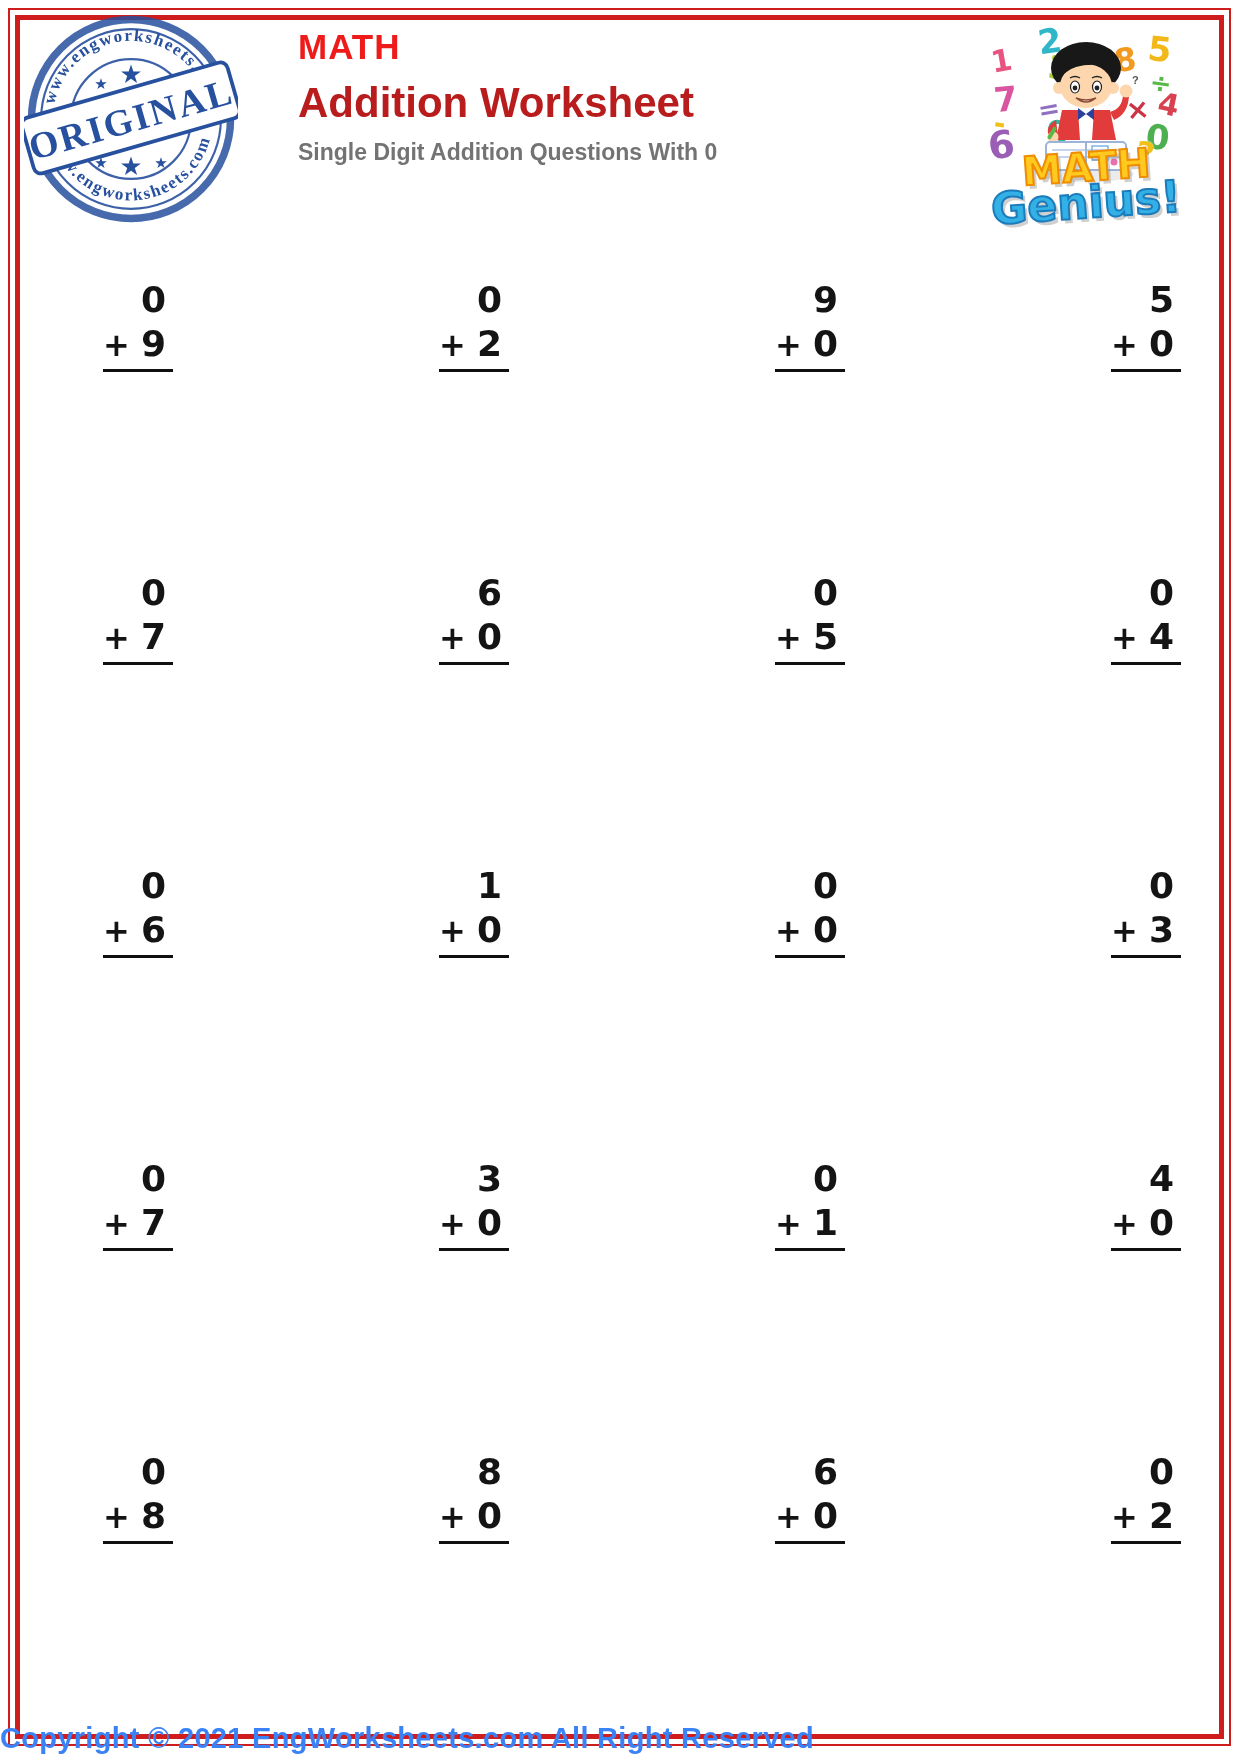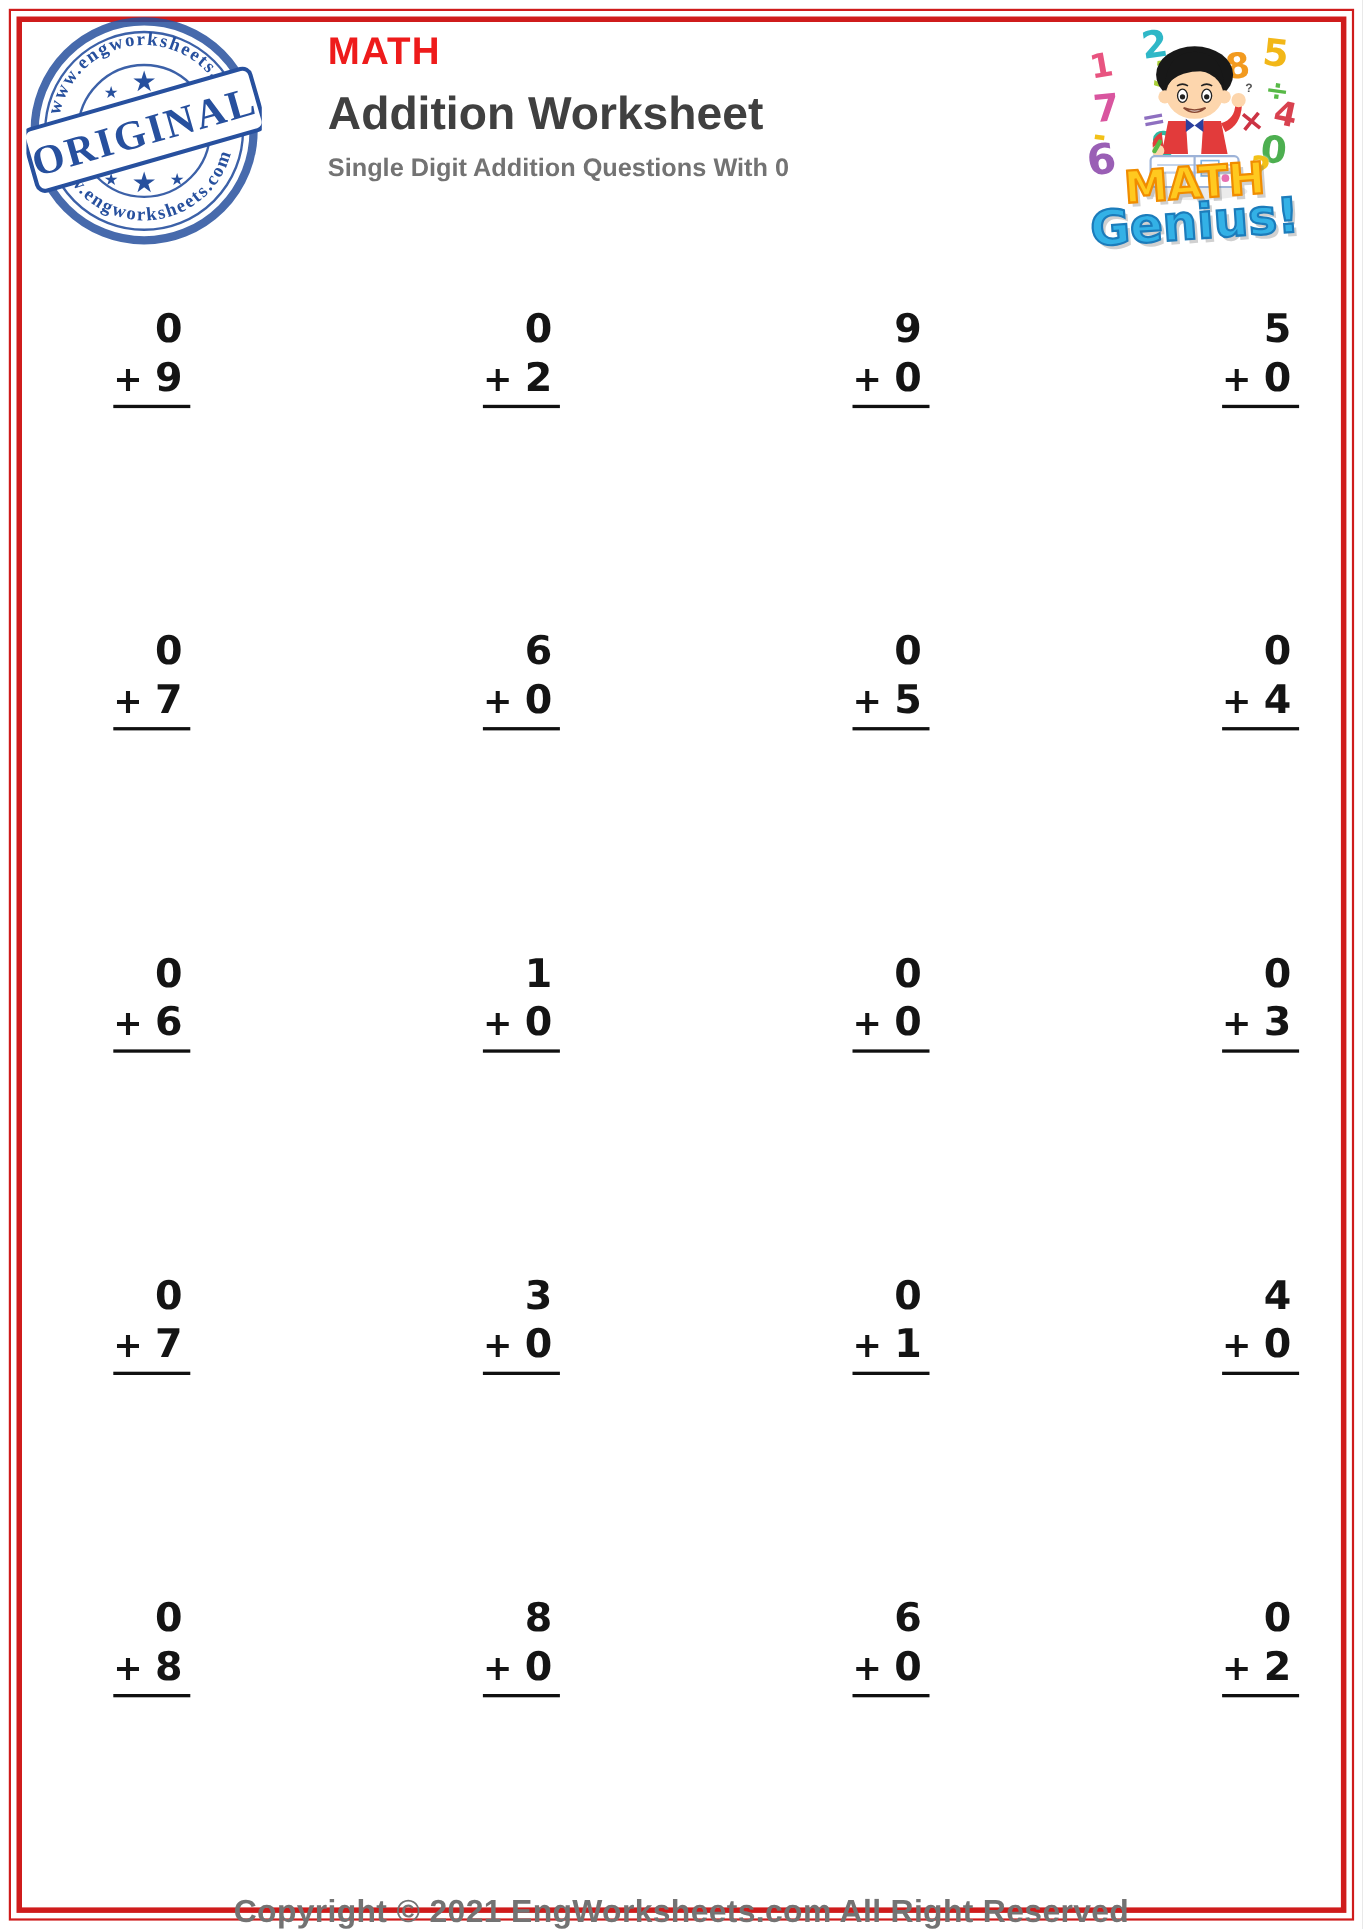--- a/index.html
+++ b/index.html
@@ -9,21 +9,21 @@
     font-family:"Liberation Sans", sans-serif;
   }
   
   .border-outer { position:absolute; inset:8px;  border:2px solid #cf1c1c; pointer-events:none; }
   .border-inner { position:absolute; inset:15px; border:5px solid #cf1c1c; pointer-events:none; }
 
   
   .stamp { position:absolute; left:24px; top:12px; width:214px; height:214px; }
   .title-block { position:absolute; left:298px; top:28px; }
   .t-category { color:#ee1b1b; font-size:35px; font-weight:700; letter-spacing:1px; line-height:1.1; }
-  .t-title    { color:#404040; font-size:42px; font-weight:700; margin-top:13px; line-height:1.1; }
+  .t-title    { color:#b91c1c; font-size:42px; font-weight:700; margin-top:13px; line-height:1.1; }
   .t-subtitle { color:#737373; font-size:23px; font-weight:700; margin-top:14px; line-height:1.1; }
 
   
   .logo { position:absolute; left:986px; top:24px; width:200px; height:200px; }
   .logo-num { position:absolute; font-family:"DejaVu Sans",sans-serif; font-weight:700; line-height:1;
               text-shadow:0 0 2px #fff; }
   .logo-num:nth-child(1)  { left:52px;  top:0px;   font-size:34px; transform:rotate(-8deg); }
   .logo-num:nth-child(2)  { left:5px;   top:22px;  font-size:30px; transform:rotate(-10deg); }
   .logo-num:nth-child(3)  { left:62px;  top:28px;  font-size:32px; transform:rotate(6deg); }
   .logo-num:nth-child(4)  { left:8px;   top:58px;  font-size:34px; transform:rotate(-6deg); }
@@ -52,22 +52,22 @@
   .prow { display:flex; justify-content:space-between; height:293px; }
   .problem { width:70px; padding-top:20px; font-family:"DejaVu Sans",sans-serif;
              font-weight:700; color:#141414; }
   .p-top { text-align:right; font-size:36px; line-height:44px; padding-right:7px; }
   .p-bot { display:flex; justify-content:space-between; align-items:baseline;
            font-size:36px; line-height:44px; border-bottom:3px solid #101010; padding:0 7px 2px 0; }
   .p-op  { font-size:32px; }
   .p-answer-space { height:40px; }
 
   
-  .footer { position:absolute; top:1722px; left:0; width:100%; text-align:center;
-            color:#737373; font-size:29px; font-weight:700; letter-spacing:.3px; }
+  .footer { position:absolute; top:1722px; left:0; width:100%; 
+            color:#3b82f6; font-size:29px; font-weight:700; letter-spacing:.3px; }
 </style>
 </head>
 <body>
 
 <div class="page">
   <div class="border-outer"></div>
   <div class="border-inner"></div>
 
   <div class="stamp">
     <svg viewBox="0 0 200 200" width="214" height="214">

